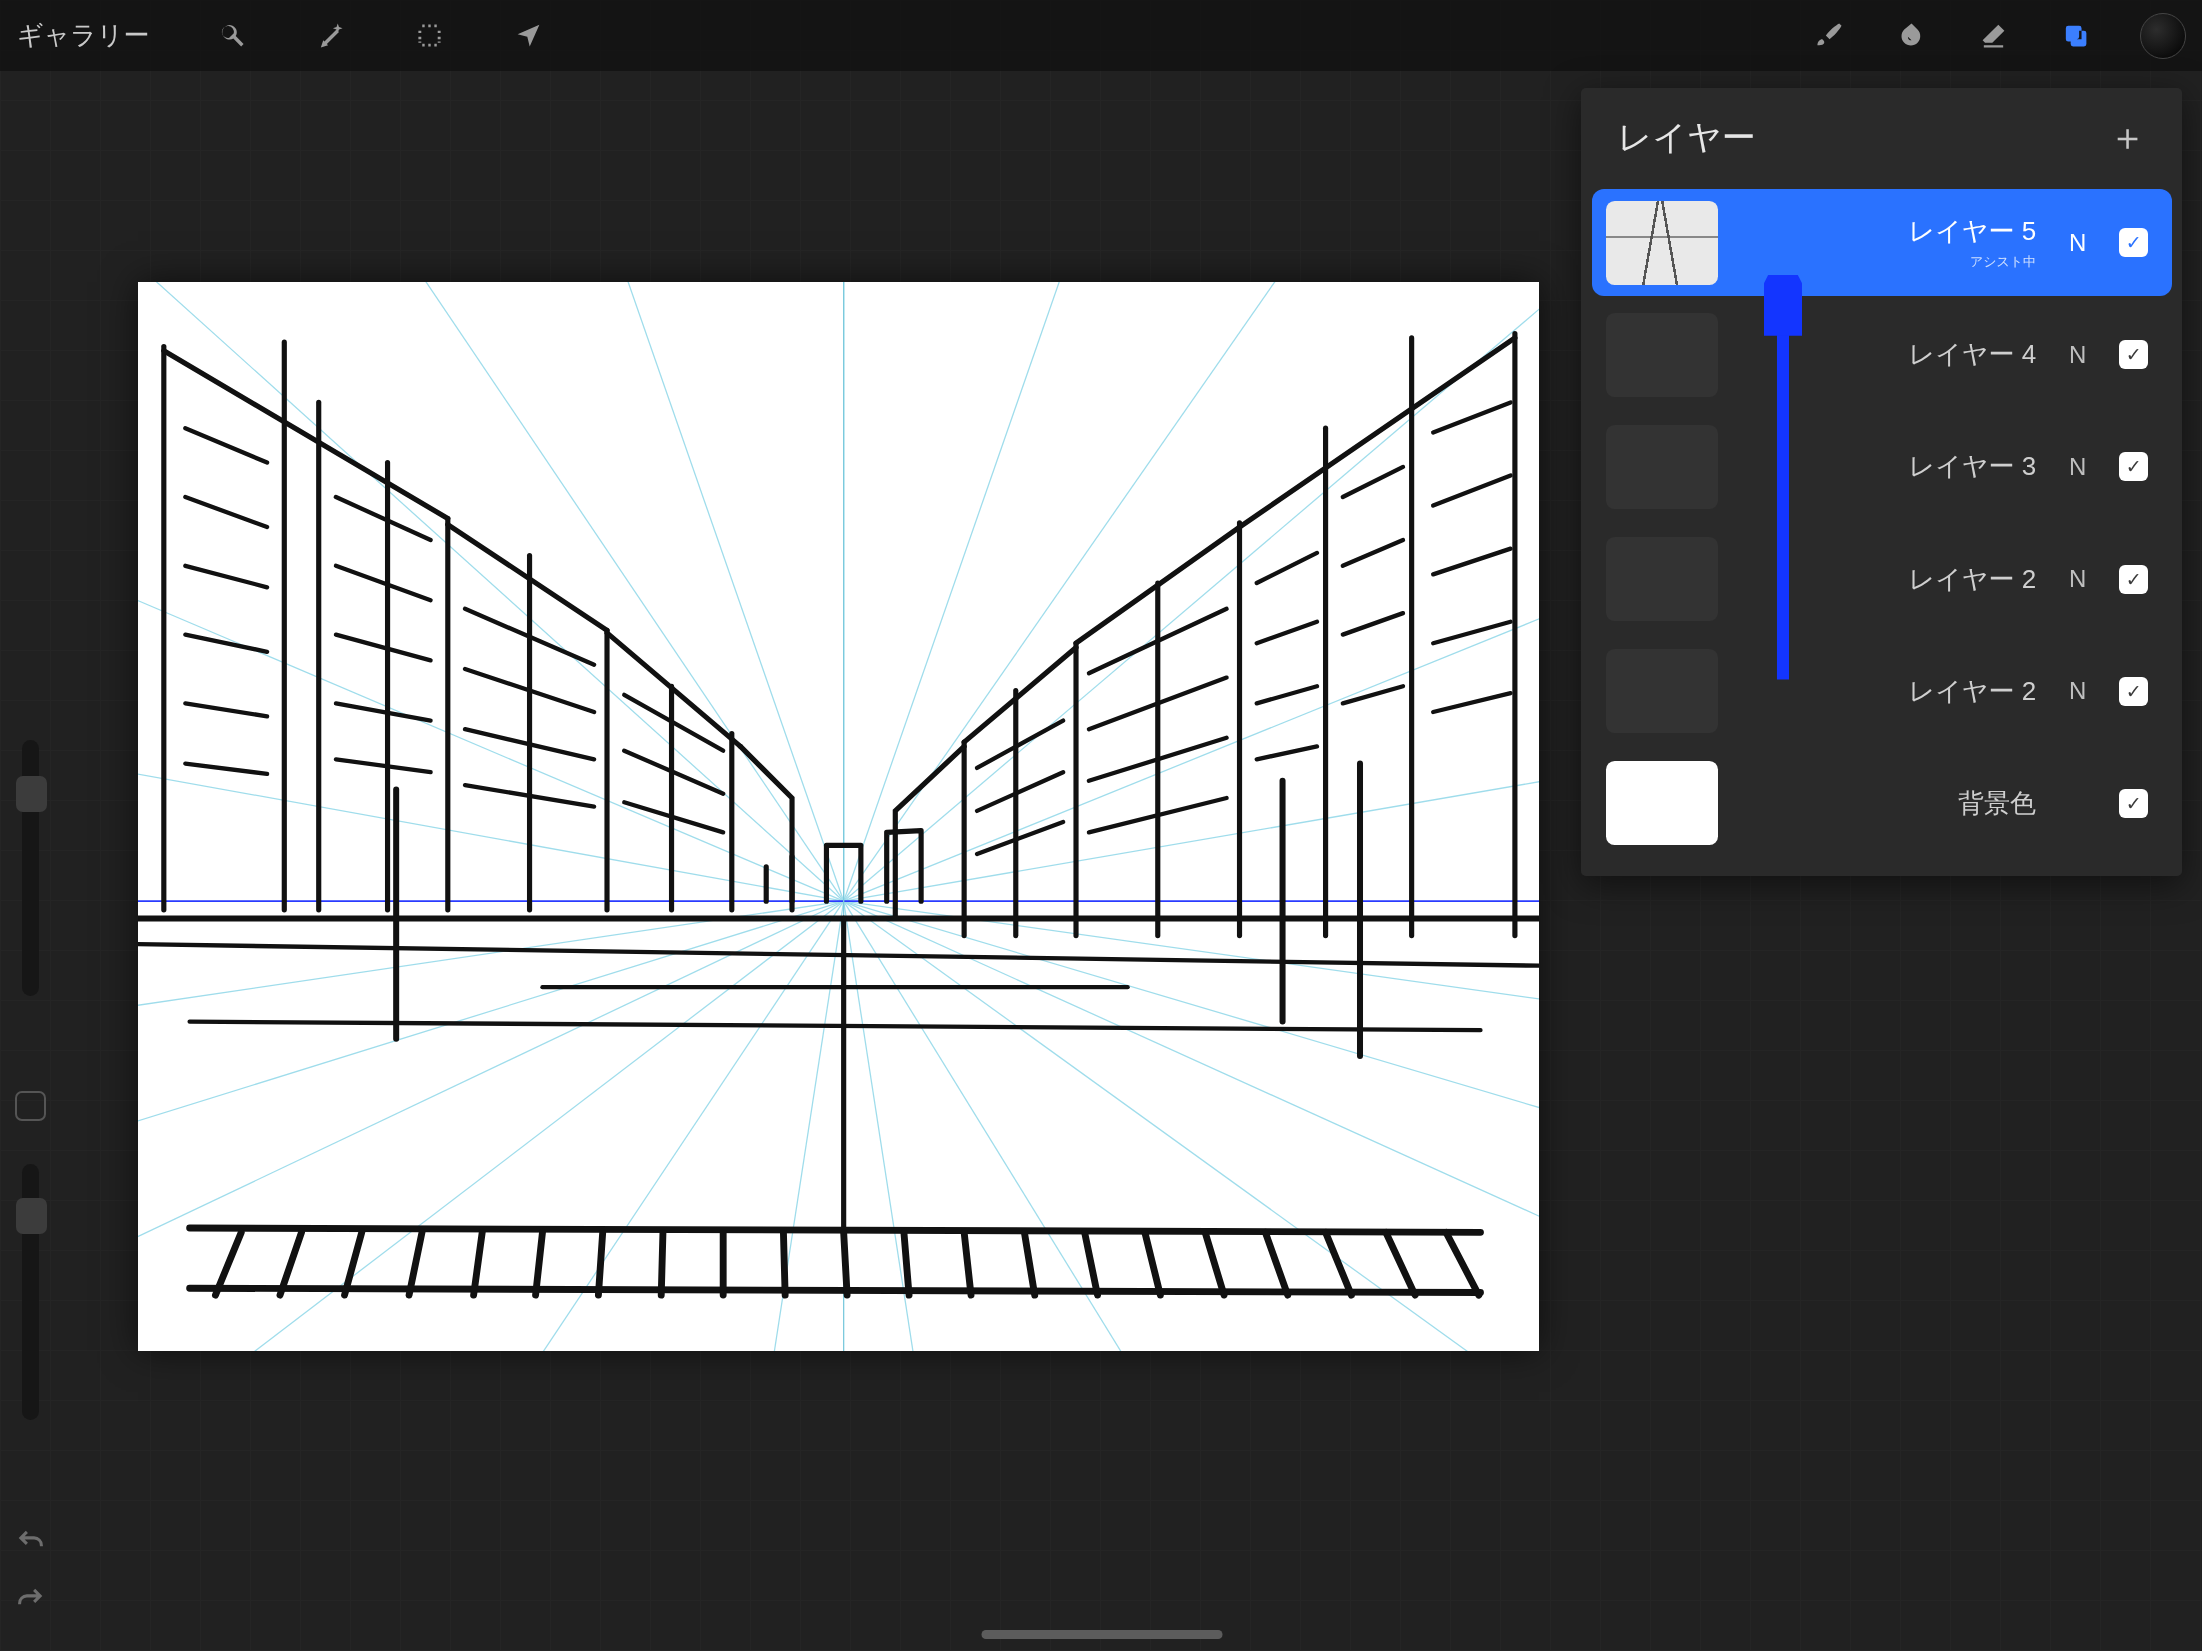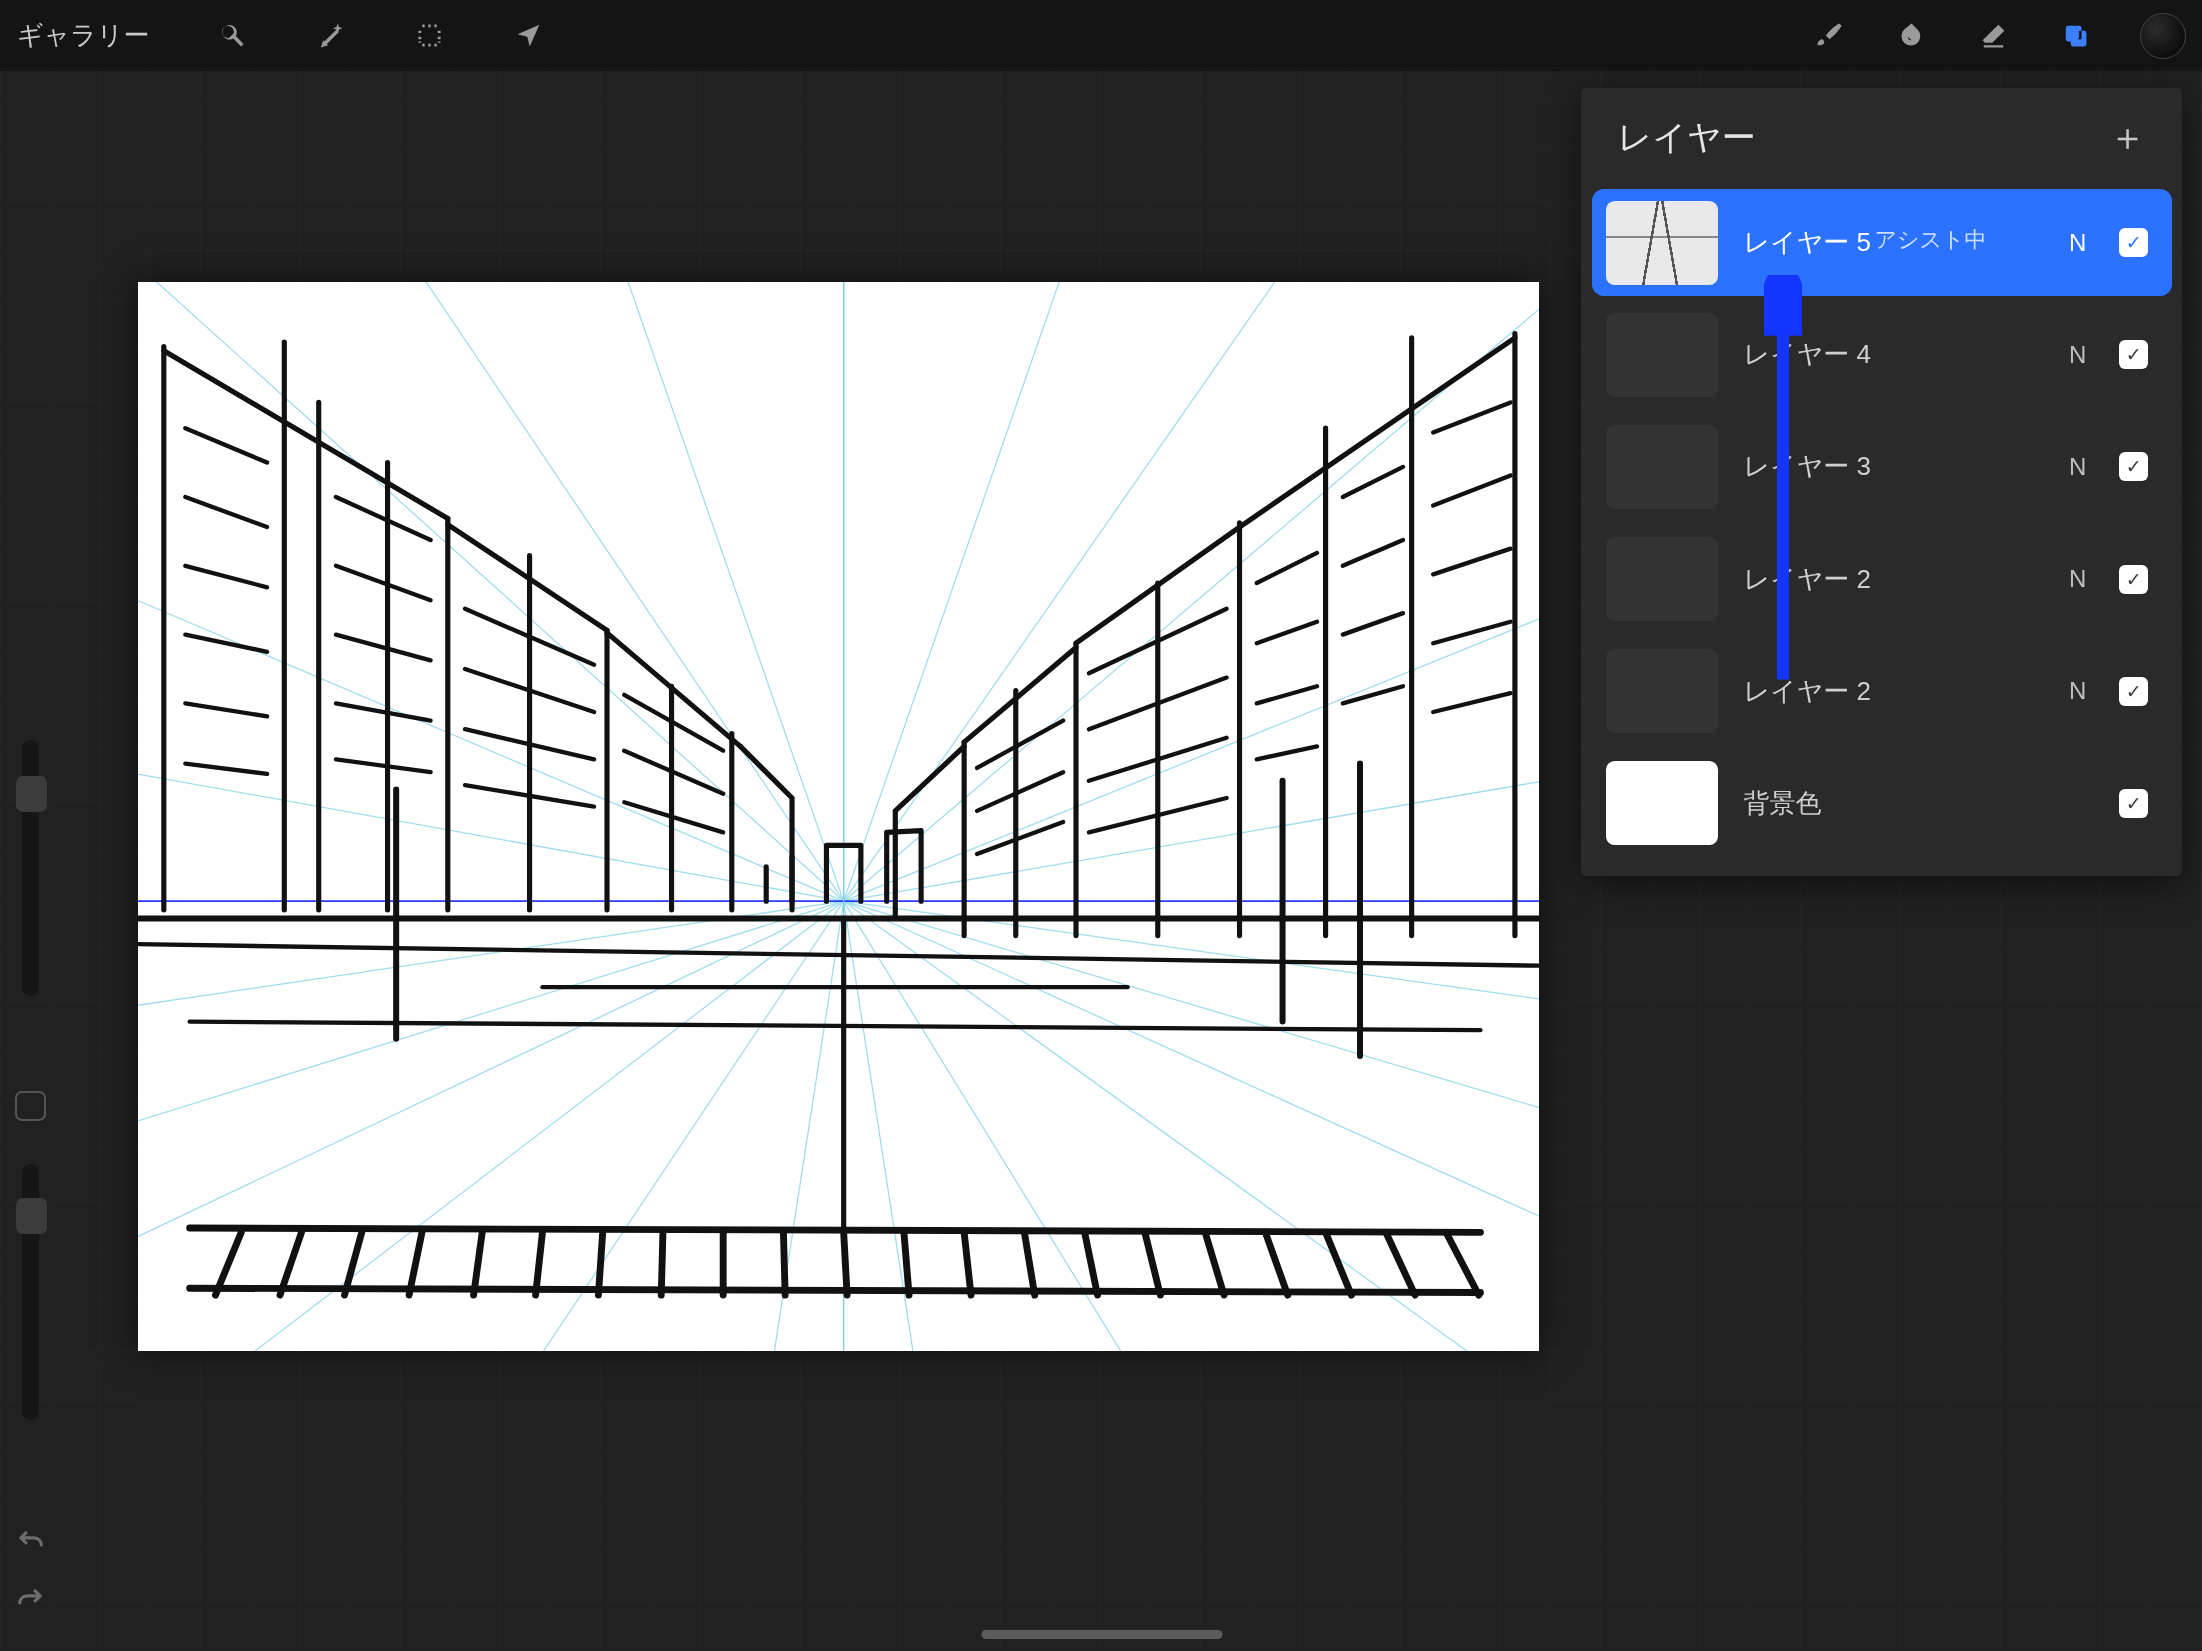--- a/index.html
+++ b/index.html
@@ -109,24 +109,24 @@
   }
   .thumb.white { background: #fff; }
   .thumb.sketch { background: #e9e9e9; position: relative; overflow: hidden; }
   .thumb.sketch::before {
     content:""; position:absolute; inset:0;
     background:
       linear-gradient(100deg, transparent 40%, #555 40%, #555 42%, transparent 42%),
       linear-gradient(80deg, transparent 55%, #555 55%, #555 57%, transparent 57%),
       linear-gradient(0deg, transparent 56%, #888 56%, #888 58%, transparent 58%);
   }
-  .layer-meta { flex: 1; display: flex; flex-direction: row; gap: 3.4px; }
+  .layer-meta { flex: 1; display: flex; flex-direction: column; gap: 3.4px; text-align: right; }
   .layer-name { font-size: 26px; color: #cfcfcf; }
   .layer-row.selected .layer-name { color: #fff; }
-  .layer-sub { font-size: 22px; color: #cfe0ff; }
+  .layer-sub { font-size: 13px; color: #cfe0ff; }
   .blend { font-size: 24px; color: #bfbfbf; width: 31px; text-align: center; }
   .layer-row.selected .blend { color: #fff; }
   .chk {
     width: 29px; height: 29px; border-radius: 6px;
     background: #ffffff; display: flex; align-items: center; justify-content: center;
     color: #3a3a3a; font-size: 19px; line-height: 1;
   }
   .layer-row.selected .chk { background: #fff; color: #2a72ff; }
   .layers-body { padding-bottom: 13.8px; }
 

